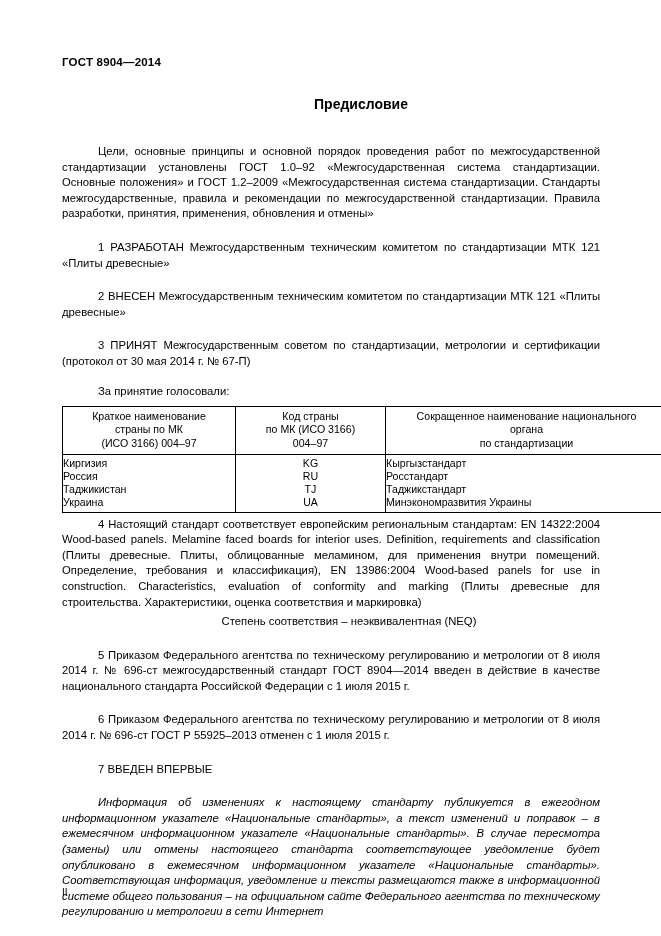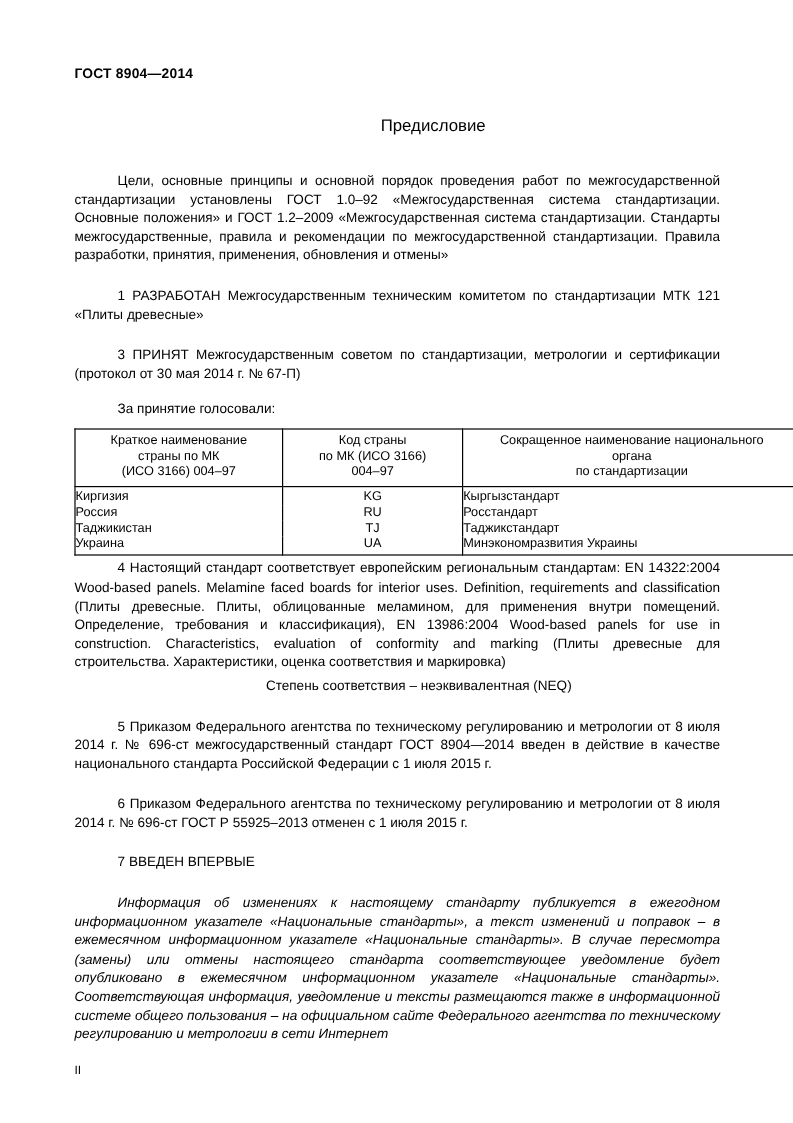--- a/index.html
+++ b/index.html
@@ -34,21 +34,21 @@
   .doc-header {
     font-size: 11.5px;
     font-weight: bold;
     letter-spacing: 0.2px;
     margin: 0 0 27px 0;
     line-height: 14px;
   }
 
   .doc-title {
     font-size: 14px;
-    font-weight: normal;
+    font-weight: bold;
     text-align: center;
     margin: 0 0 31px 0;
     line-height: 17px;
     padding-left: 60px;
   }
 
   p.para {
     font-size: 11.3px;
     line-height: 15.6px;
     text-align: justify;
@@ -145,20 +145,21 @@
 
     <div class="doc-header">ГОСТ 8904—2014</div>
 
     <h1 class="doc-title">Предисловие</h1>
 
     <p class="para">Цели, основные принципы и основной порядок проведения работ по межгосударственной стандартизации установлены ГОСТ 1.0–92 «Межгосударственная система стандартизации. Основные положения» и ГОСТ 1.2–2009 «Межгосударственная система стандартизации. Стандарты межгосударственные, правила и рекомендации по межгосударственной стандартизации. Правила разработки, принятия, применения, обновления и отмены»</p>
 
 
     <p class="para">1 РАЗРАБОТАН Межгосударственным техническим комитетом по стандартизации МТК 121 «Плиты древесные»</p>
 
+    <p class="para">2 ВНЕСЕН Межгосударственным техническим комитетом по стандартизации МТК 121 «Плиты древесные»</p>
 
     <p class="para tight">3 ПРИНЯТ Межгосударственным советом по стандартизации, метрологии и сертификации (протокол от 30 мая 2014 г. № 67-П)</p>
 
     <div class="vote-label">За принятие голосовали:</div>
 
     <table class="country-table">
       <thead>
         <tr>
           <th class="h-name">
             <div>Краткое наименование</div>

